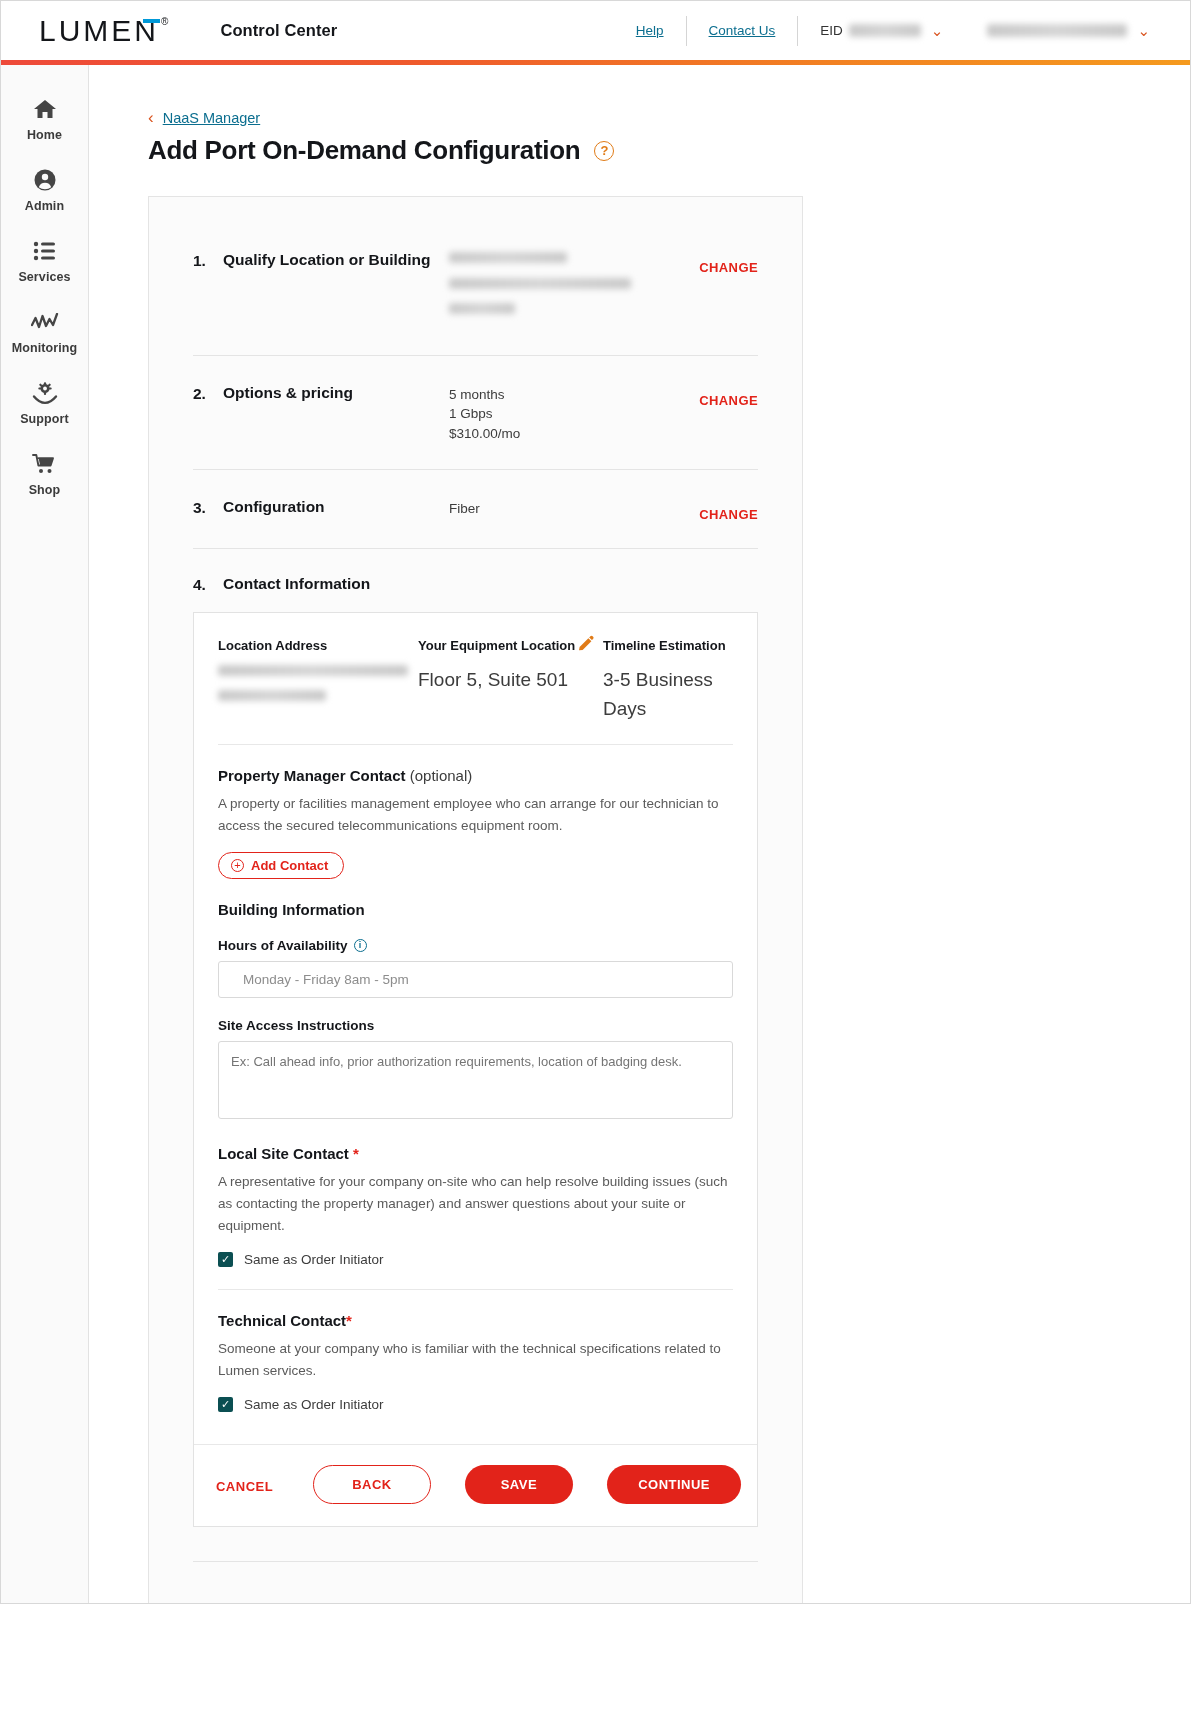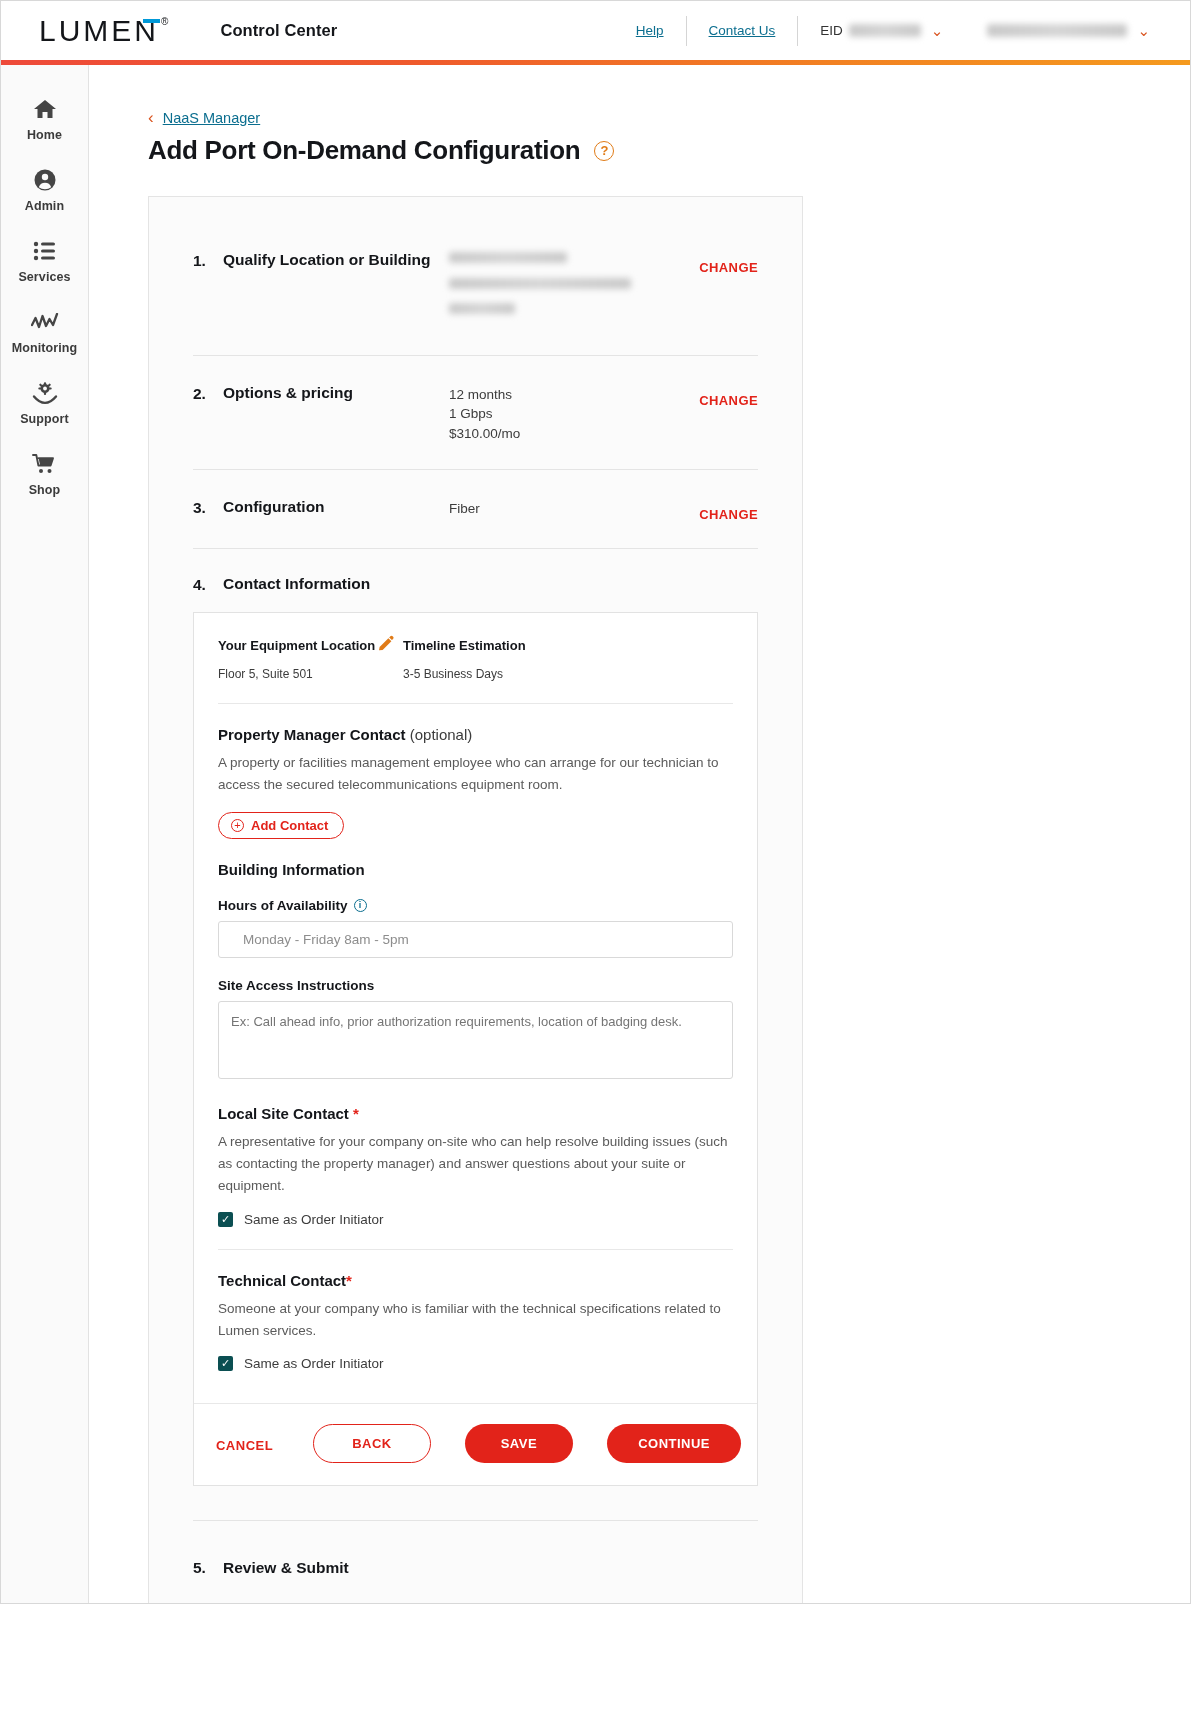--- a/index.html
+++ b/index.html
@@ -222,21 +222,21 @@
     padding-bottom: 20px;
     border-bottom: 1px solid #e8e8e8;
   }
   .addr-col { flex: 1; }
   .addr-col.equip { flex: 0 0 185px; position: relative; }
   .addr-col.timeline { flex: 0 0 130px; }
   .addr-head {
     font-size: 13px; font-weight: bold; color: #14161a;
     margin-bottom: 9px; line-height: 1.45;
   }
-  .addr-val { font-size: 12px; color: #3c3c3c; line-height: 1.55; }
+  .addr-val { font-size: 19px; color: #3c3c3c; line-height: 1.55; }
   .blur-addr1 { width: 190px; height: 11px; margin-bottom: 7px; }
   .blur-addr2 { width: 108px; height: 11px; }
   .pencil {
     position: absolute; right: 8px; top: -2px;
     cursor: pointer;
   }
   .sect { padding-top: 22px; }
   .sect-title {
     font-size: 15px; font-weight: bold; color: #14161a;
   }
@@ -476,21 +476,21 @@
             <div class="blurred blur-line" style="width:182px"></div>
             <div class="blurred blur-line" style="width:66px"></div>
           </div>
           <div class="change-btn">CHANGE</div>
         </div>
 
         <div class="step-row">
           <div class="step-num">2.</div>
           <div class="step-name">Options &amp; pricing</div>
           <div class="step-detail">
-            <div>12 months</div>
+            <div>5 months</div>
             <div>1 Gbps</div>
             <div>$310.00/mo</div>
           </div>
           <div class="change-btn">CHANGE</div>
         </div>
 
         <div class="step-row">
           <div class="step-num">3.</div>
           <div class="step-name">Configuration</div>
           <div class="step-detail">
@@ -501,20 +501,25 @@
 
         <div class="step4-head">
           <div class="step-num">4.</div>
           <div class="step-name">Contact Information</div>
         </div>
 
         <div class="contact-panel">
           <div class="panel-inner">
 
             <div class="addr-grid">
+              <div class="addr-col">
+                <div class="addr-head">Location Address</div>
+                <div class="blurred blur-addr1"></div>
+                <div class="blurred blur-addr2"></div>
+              </div>
               <div class="addr-col equip">
                 <div class="addr-head">Your Equipment Location</div>
                 <div class="addr-val">Floor 5, Suite 501</div>
                 <span class="pencil">
                   <svg width="19" height="19" viewBox="0 0 19 19">
                     <path d="M3 15.2 3.6 12 12.4 3.2l3 3L6.6 15l-3.6.2Z" fill="#e07b17"></path>
                     <path d="M13.2 2.4 15.9 5.1l1.2-1.2a1.6 1.6 0 0 0 0-2.2l-.5-.5a1.6 1.6 0 0 0-2.2 0Z" fill="#e07b17"></path>
                   </svg>
                 </span>
               </div>

